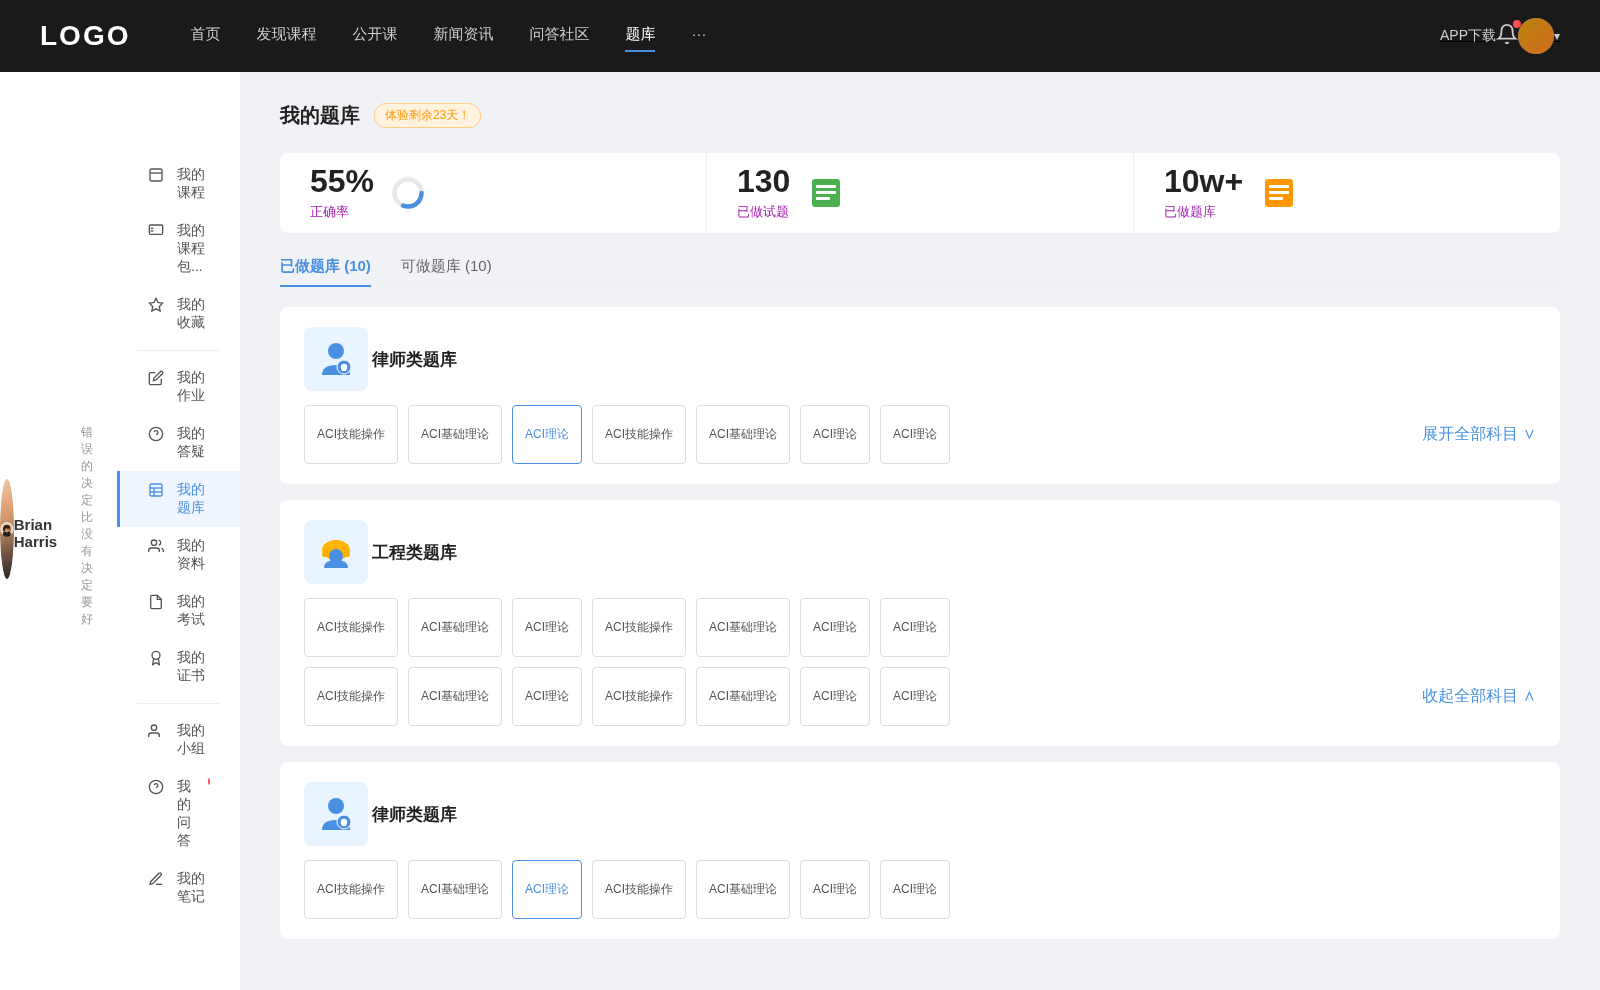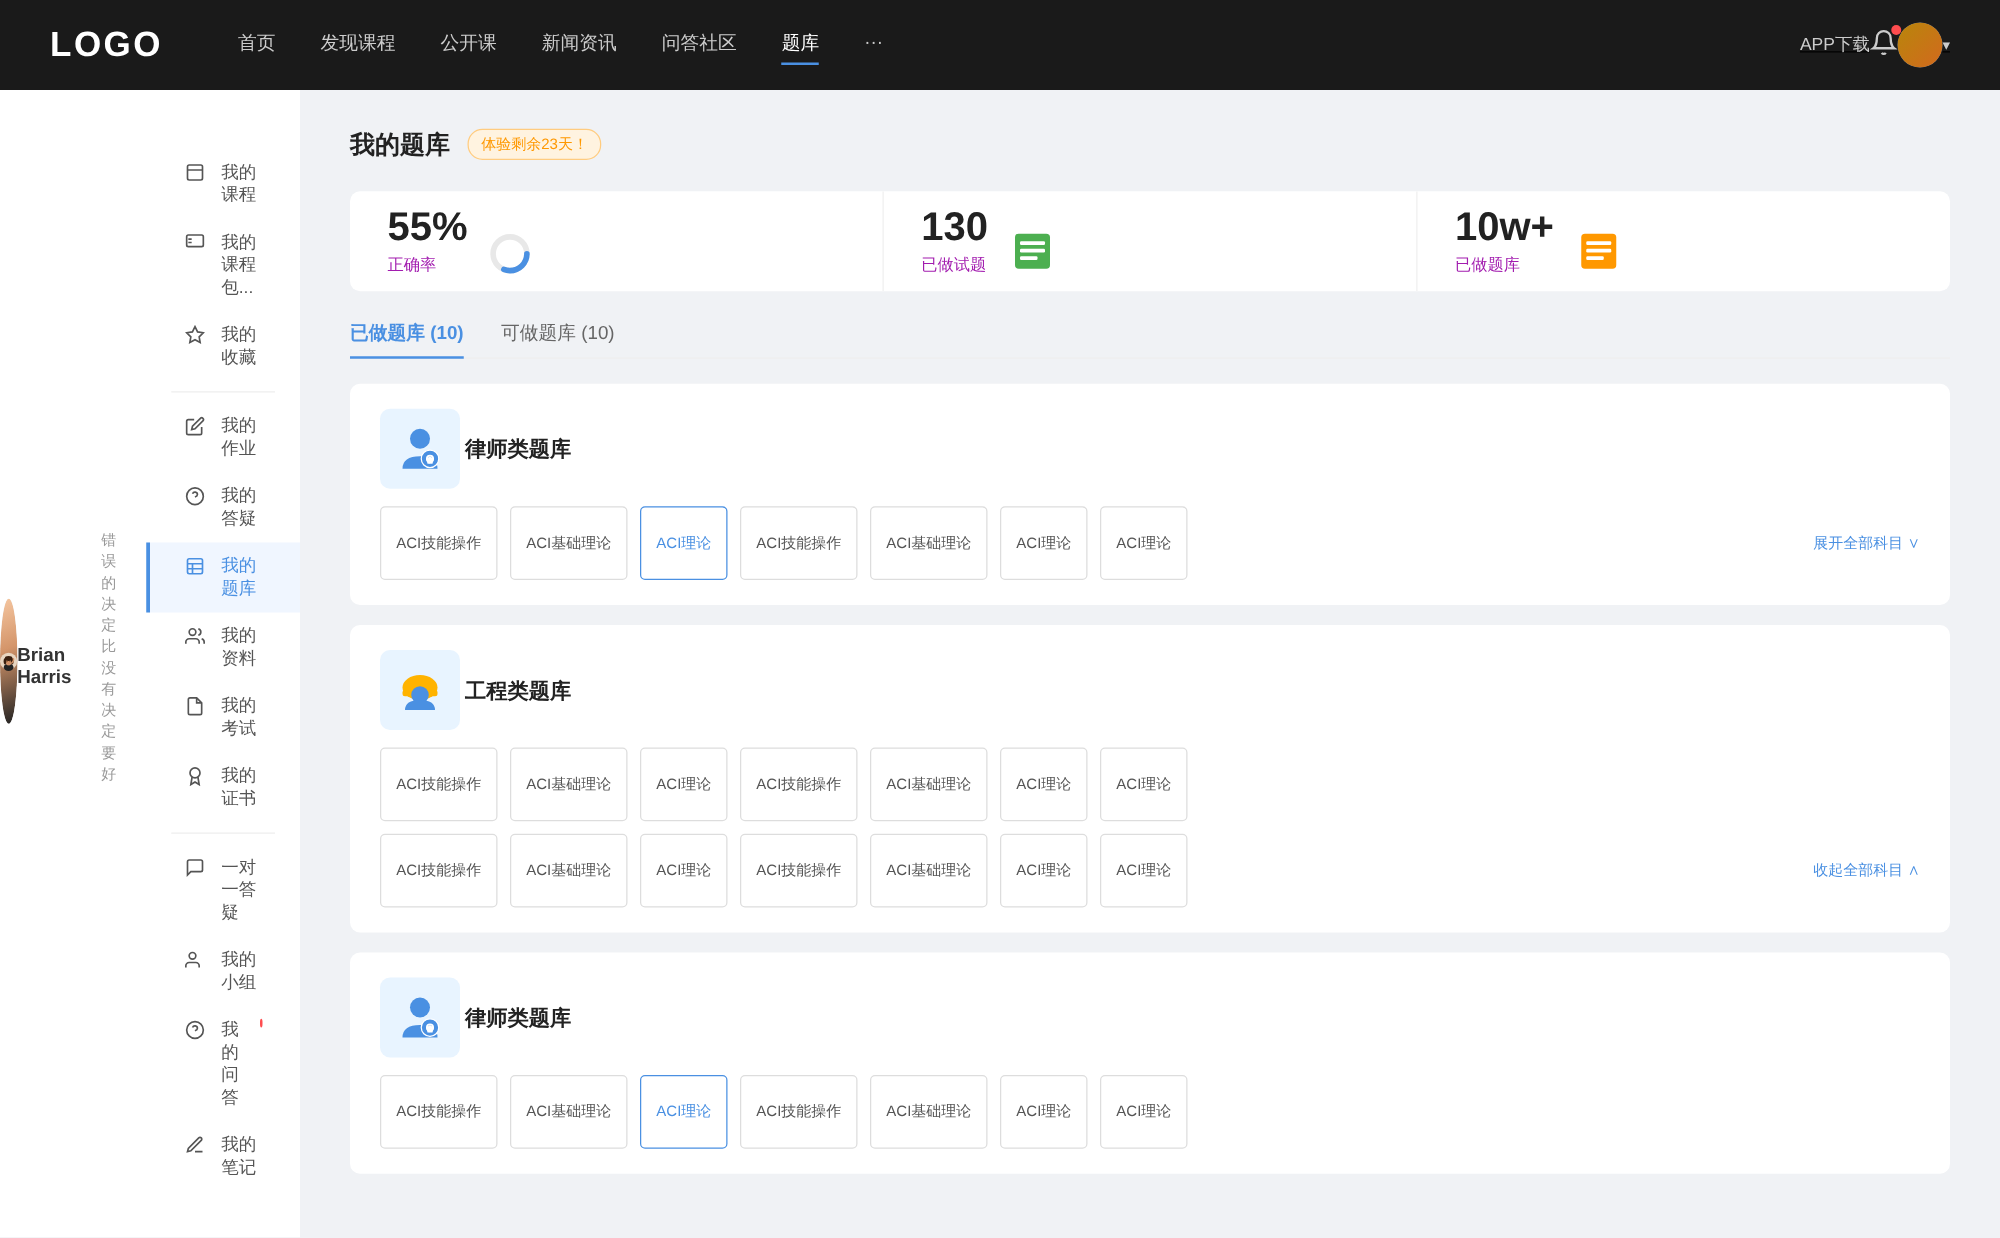--- a/index.html
+++ b/index.html
@@ -204,21 +204,21 @@
       display: flex;
       background: #fff;
       border-radius: 8px;
       margin-bottom: 24px;
       overflow: hidden;
     }
     .stat-item {
       flex: 1;
       padding: 12px 30px;
       display: flex;
-      align-items: flex-end;
+      align-items: center;
       gap: 16px;
       border-right: 1px solid #f0f0f0;
     }
     .stat-item:last-child { border-right: none; }
     .stat-text {}
     .stat-value {
       font-size: 32px;
       font-weight: 700;
       color: #222;
       line-height: 1;
@@ -312,21 +312,21 @@
       cursor: pointer;
       white-space: nowrap;
     }
     .tag.active {
       border-color: #4a90e2;
       color: #4a90e2;
       background: #fff;
     }
     .expand-link {
       margin-left: auto;
-      font-size: 12px;
+      font-size: 16px;
       color: #4a90e2;
       cursor: pointer;
       white-space: nowrap;
     }
     .tag-expand-row {
       display: flex;
       flex-wrap: wrap;
       gap: 10px;
       align-items: center;
       margin-top: 10px;
@@ -478,28 +478,20 @@
               <circle cx="12" cy="8" r="6"></circle>
               <path d="M15.477 12.89L17 22l-5-3-5 3 1.523-9.11"></path>
             </svg>
         </span>
         <span>我的证书</span>
       </div>
       <hr class="sidebar-divider">
       <div class="sidebar-item">
         <span class="sidebar-icon">
           <svg width="16" height="16" viewBox="0 0 24 24" fill="none" stroke="currentColor" stroke-width="2">
-              <path d="M21 15a2 2 0 0 1-2 2H7l-4 4V5a2 2 0 0 1 2-2h14a2 2 0 0 1 2 2z"></path>
-            </svg>
-        </span>
-        <span>一对一答疑</span>
-      </div>
-      <div class="sidebar-item">
-        <span class="sidebar-icon">
-          <svg width="16" height="16" viewBox="0 0 24 24" fill="none" stroke="currentColor" stroke-width="2">
               <path d="M17 21v-2a4 4 0 0 0-4-4H5a4 4 0 0 0-4 4v2"></path>
               <circle cx="9" cy="7" r="4"></circle>
             </svg>
         </span>
         <span>我的小组</span>
       </div>
       <div class="sidebar-item">
         <span class="sidebar-icon">
           <svg width="16" height="16" viewBox="0 0 24 24" fill="none" stroke="currentColor" stroke-width="2">
               <circle cx="12" cy="12" r="10"></circle>

